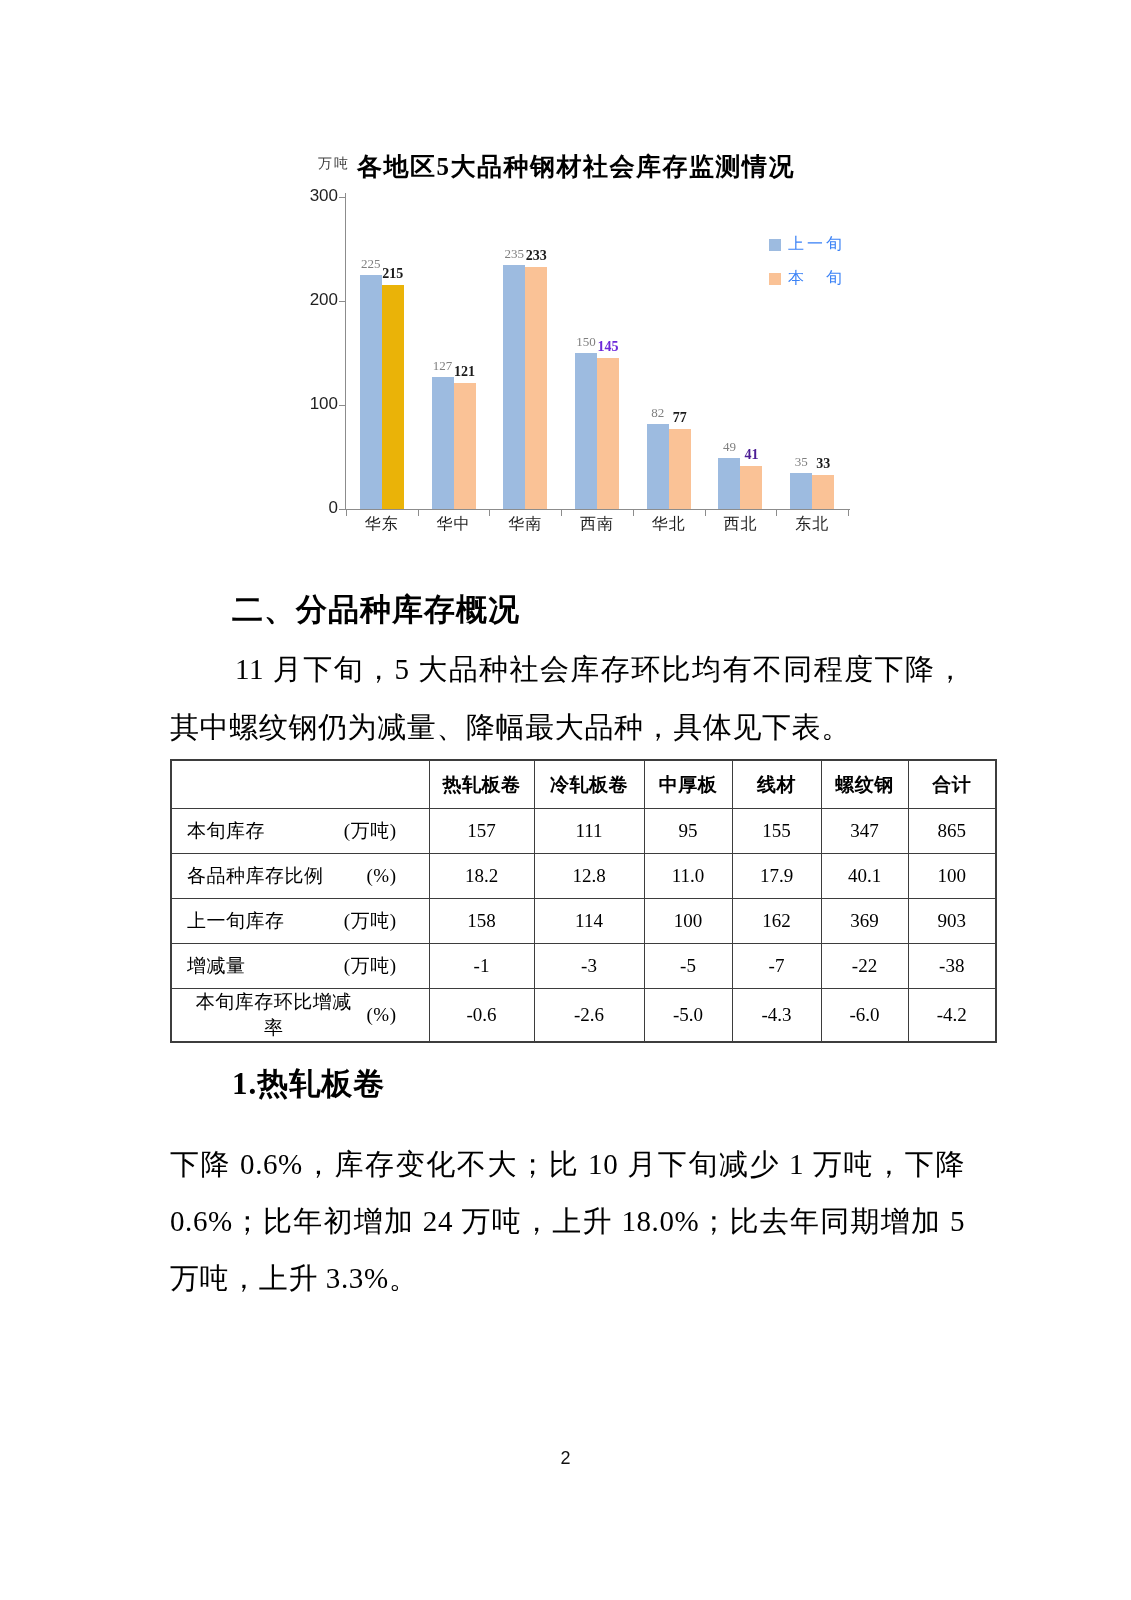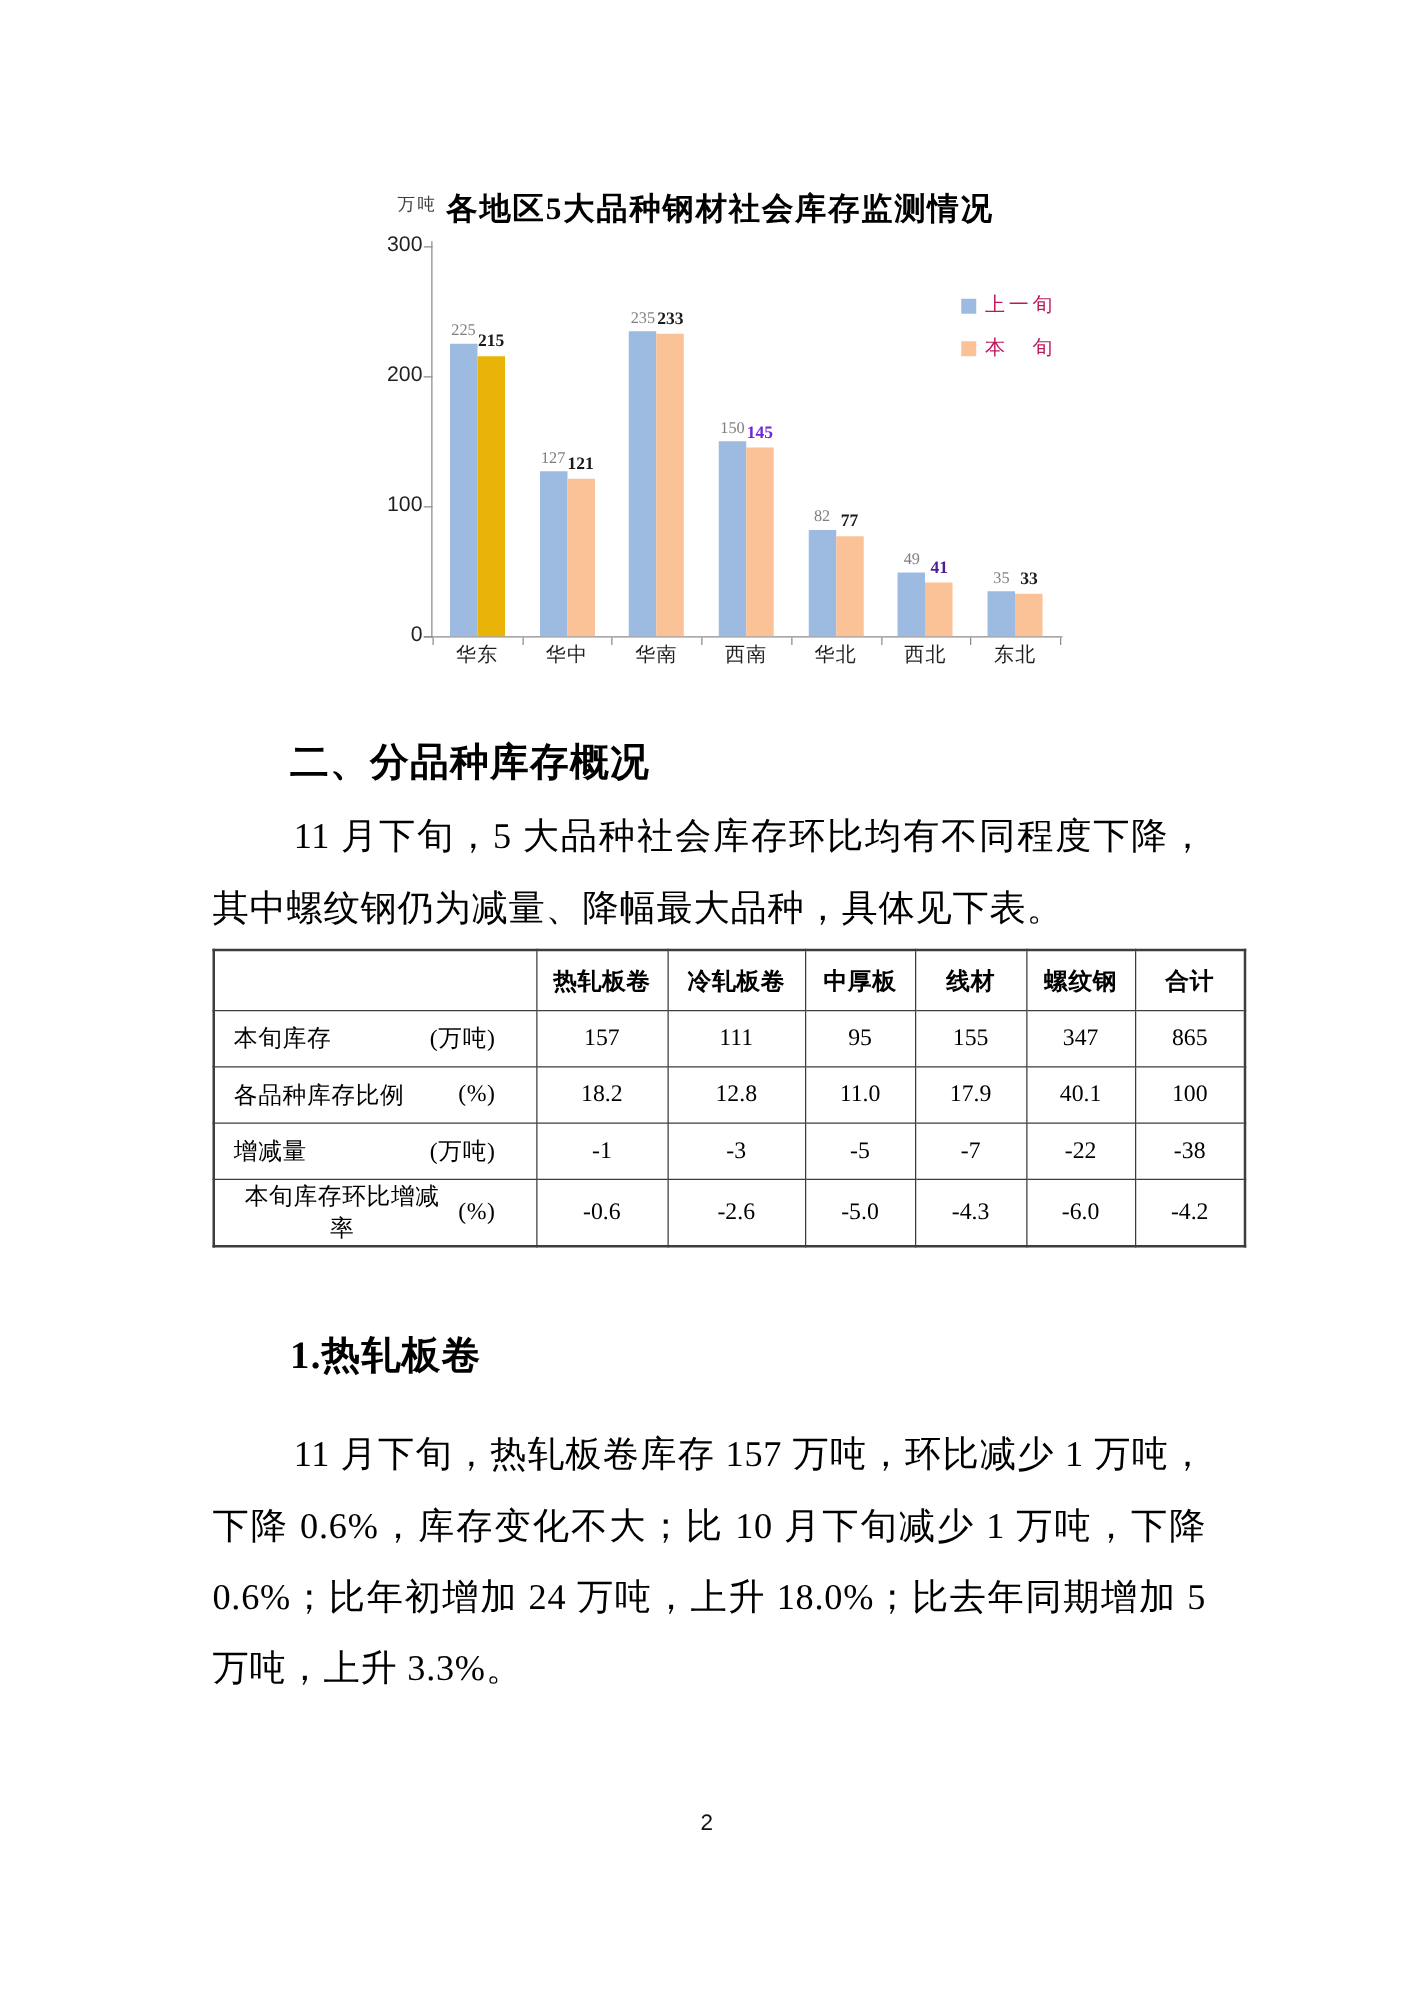--- a/index.html
+++ b/index.html
@@ -44,21 +44,21 @@
     position: absolute; bottom: 100%; left: 50%;
     transform: translateX(-50%); margin-bottom: 4px;
     white-space: nowrap; font-size: 13px; line-height: 14px;
   }
   .x-cat-label {
     position: absolute; top: 514px; text-align: center;
     font-size: 16px; color: #1f1f1f; letter-spacing: 1px;
   }
   .legend-item { position: absolute; left: 769px; display: flex; align-items: center; gap: 7px; }
   .legend-swatch { width: 12px; height: 12px; }
-  .legend-label { font-size: 16px; color: #be185d; letter-spacing: 3px; white-space: nowrap; text-align: center; }
+  .legend-label { font-size: 16px; color: #3b82f6; letter-spacing: 3px; white-space: nowrap; text-align: center; }
 
   
   .doc-heading {
     position: absolute; left: 232px;
     font-size: 31px; font-weight: 700; letter-spacing: 1px;
     line-height: 44px; white-space: nowrap;
   }
   .para {
     position: absolute; left: 170px; width: 795px;
     font-size: 29px; letter-spacing: 0.6px; color: #000;
@@ -251,20 +251,34 @@
           <td>18.2</td>
           <td>12.8</td>
           <td>11.0</td>
           <td>17.9</td>
           <td>40.1</td>
           <td>100</td>
         </tr>
         <tr>
           <td>
             <div class="row-label-cell">
+              <span>上一旬库存</span>
+              <span class="unit">(万吨)</span>
+            </div>
+          </td>
+          <td>158</td>
+          <td>114</td>
+          <td>100</td>
+          <td>162</td>
+          <td>369</td>
+          <td>903</td>
+        </tr>
+        <tr>
+          <td>
+            <div class="row-label-cell">
               <span>增减量</span>
               <span class="unit">(万吨)</span>
             </div>
           </td>
           <td>-1</td>
           <td>-3</td>
           <td>-5</td>
           <td>-7</td>
           <td>-22</td>
           <td>-38</td>
@@ -282,21 +296,20 @@
           <td>-4.3</td>
           <td>-6.0</td>
           <td>-4.2</td>
         </tr>
       </tbody>
   </table>
 
   <div class="doc-heading" style="top:1062px;">1.热轧板卷</div>
 
   <div class="para" id="para-hot" style="top:1136px;">
-      <div class="line indent">11 月下旬，热轧板卷库存 157 万吨，环比减少 1 万吨，</div>
       <div class="line">下降 0.6%，库存变化不大；比 10 月下旬减少 1 万吨，下降</div>
       <div class="line">0.6%；比年初增加 24 万吨，上升 18.0%；比去年同期增加 5</div>
       <div class="line last">万吨，上升 3.3%。</div>
     </div>
 
   <div class="page-number">2</div>
 
 </div>
 
 </body></html>

